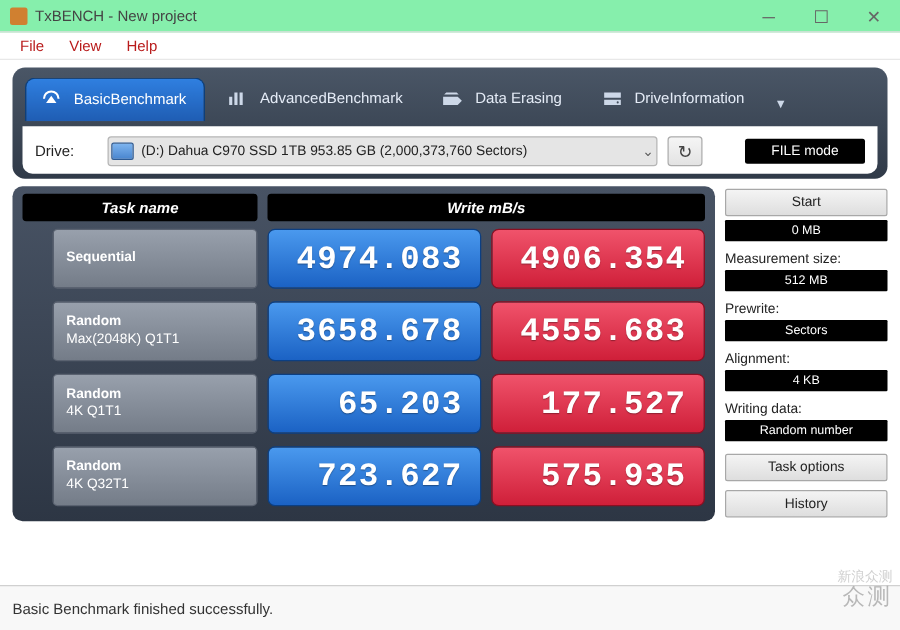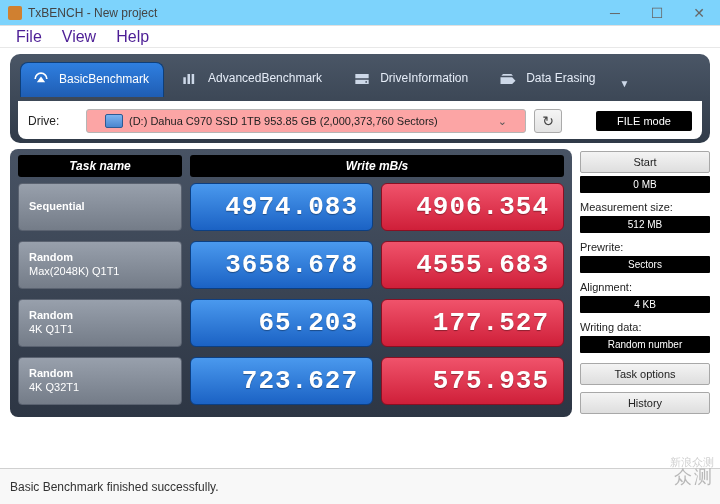--- a/index.html
+++ b/index.html
@@ -1,66 +1,66 @@
 <!DOCTYPE html>
 <html><head>
 <meta charset="utf-8">
 <style>
 * { box-sizing: border-box; margin: 0; padding: 0; }
 body { font-family: Tahoma, "Segoe UI", Arial, sans-serif; font-size: 11px; background: #fff; width: 720px; height: 504px; overflow: hidden; position: relative; }
 
 
-.titlebar { height: 26px; background: #7dd3fc; display: flex; align-items: center; padding: 0 8px; border-bottom: 1px solid #e0e0e0; position: relative; }
+.titlebar { height: 26px; background: #86efac; display: flex; align-items: center; padding: 0 8px; border-bottom: 1px solid #e0e0e0; position: relative; }
 .titlebar .app-icon { width: 14px; height: 14px; background: #d08030; border-radius: 2px; margin-right: 6px; }
 .titlebar .title { color: #444; font-size: 12px; }
 .titlebar .winbtns { position: absolute; right: 0; top: 0; display: flex; height: 26px; }
 .titlebar .winbtn { width: 42px; display: flex; align-items: center; justify-content: center; color: #666; font-size: 14px; cursor: pointer; }
 
 
 .menubar { height: 22px; display: flex; align-items: center; padding: 0 6px; border-bottom: 1px solid #e8e8e8; }
-.menubar .mitem { padding: 3px 10px; color: #4c1d95; cursor: pointer; font-size: 16px; }
+.menubar .mitem { padding: 3px 10px; color: #b91c1c; cursor: pointer; font-size: 12px; }
 
 
 .panel-wrap { padding: 6px 10px 0 10px; }
 .darkpanel { background: linear-gradient(#4a5666, #303a48); border-radius: 10px; padding: 6px 4px 4px 4px; position: relative; }
 
 
 .tabs { display: flex; gap: 6px; margin: 0 6px 6px 6px; align-items: stretch; }
 .tab { flex: 0 0 auto; display: flex; align-items: center; gap: 8px; color: #e5ecf7; padding: 6px 14px 8px 10px; border-radius: 8px 8px 0 0; font-size: 12px; cursor: pointer; position: relative; top: 2px; }
 .tab .ticon { width: 20px; height: 20px; display:flex; align-items:center; justify-content:center; }
 .tab .ticon svg { fill: #cdd8e8; }
 .tab.active { background: linear-gradient(#2f7fe0, #1f5db3); color: #fff; border: 1px solid #0e3f7a; border-bottom: none; }
 .tab.active .ticon svg { fill: #fff; }
 .tab .lines { display:flex; flex-direction: row; line-height: 1.05; }
 .tab-drop { width: 18px; display:flex; align-items:flex-end; justify-content:center; color:#cdd8e8; font-size:10px; padding-bottom:6px; cursor:pointer;}
 
 
 .driverow { background: #fff; border-radius: 0 0 8px 8px; padding: 8px 10px 6px 10px; display: flex; align-items: center; gap: 8px; margin: 0 4px; }
 .drive-label { width: 50px; color: #222; font-size: 12px; }
-.drive-select { flex: 0 0 440px; display: flex; align-items: center; gap: 6px; background: #fca5a5; border: 1px solid #b5b5b5; border-radius: 3px; padding: 3px 18px; height: 24px; cursor: pointer; }
+.drive-select { flex: 0 0 440px; display: flex; align-items: center; gap: 6px; background: #e5e5e5; border: 1px solid #b5b5b5; border-radius: 3px; padding: 3px 2px; height: 24px; cursor: pointer; }
 .drive-select .diskicon { width: 18px; height: 14px; background: linear-gradient(#7db4ef,#4a86cf); border-radius: 2px; border: 1px solid #2d5a93; flex-shrink: 0; }
 .drive-select .dtxt { font-size: 11px; color: #222; flex: 1; white-space: nowrap; overflow: hidden; }
 .drive-select .chev { color:#555; font-size: 11px; }
 .refreshbtn { width: 28px; height: 24px; border: 1px solid #aaa; border-radius: 3px; background: linear-gradient(#f5f5f5,#e3e3e3); display:flex; align-items:center; justify-content:center; cursor:pointer; font-size:14px; color:#444; }
 .filemode { margin-left: auto; background: #000; color: #fff; font-size: 11px; padding: 4px 0; border-radius: 2px; width: 96px; text-align: center; cursor:pointer; }
 
 
 .mainrow { display: flex; gap: 8px; padding: 6px 10px 0 10px; }
 .left { flex: 1; background: linear-gradient(#485364,#2d3644); border-radius: 8px; padding: 6px 8px 10px 8px; }
 .right { width: 130px; display: flex; flex-direction: column; gap: 3px; padding-top: 2px; }
 
 
 .thead { display: flex; gap: 8px; margin-bottom: 6px; }
 .th { background: #000; color: #fff; font-style: italic; font-weight: bold; font-size: 12px; text-align: center; padding: 4px 0; border-radius: 3px; }
-.th1 { width: 164px; }
+.th1 { width: 188px; }
 .th2, .th3 { flex: 1; }
 
 
 .resrow { display: flex; gap: 8px; margin-bottom: 10px; }
-.tname { width: 164px; background: linear-gradient(#98a0ac,#747c88); border: 1px solid #5a6270; border-radius: 4px; color: #fff; padding: 8px 10px; font-size: 11px; display:flex; flex-direction:column; justify-content:center; line-height:1.25;}
+.tname { width: 164px; background: linear-gradient(#98a0ac,#747c88); border: 1px solid #5a6270; border-radius: 4px; color: #fff; padding: 8px 10px; font-size: 11px; display:flex; flex-direction:column; justify-content:center; line-height:1.25;margin-left:24px;}
 .tname .l1 { font-weight: bold; }
 .val { flex: 1; border-radius: 6px; display:flex; align-items:center; justify-content:flex-end; padding: 0 14px; font-family: "Courier New", monospace; font-weight: bold; font-size: 26px; letter-spacing: 1px; height: 48px; color:#fff; }
 .val.read { background: linear-gradient(#4a99ee,#1b62c4); border: 1px solid #0c3f82; text-shadow: 0 1px 1px rgba(0,0,0,0.35); }
 .val.write { background: linear-gradient(#f0536b,#cf1f39); border: 1px solid #8a0f22; text-shadow: 0 1px 1px rgba(0,0,0,0.35); }
 
 
 .btn { background: linear-gradient(#f4f4f4,#dedede); border: 1px solid #a8a8a8; border-radius: 2px; text-align: center; padding: 4px 0; font-size: 11px; cursor:pointer; color:#222;}
 .slabel { font-size: 11px; color: #222; margin-top: 4px; }
 .sval { background: #000; color: #fff; font-size: 10px; text-align: center; padding: 3px 0; border-radius: 1px; margin-bottom: 1px;}
 
@@ -111,36 +111,36 @@
             </svg>
           </span>
       <span class="lines">
             <span>Advanced</span>
             <span>Benchmark</span>
           </span>
     </div>
     <div class="tab">
       <span class="ticon">
             <svg viewBox="0 0 24 24" width="20" height="20">
+              <path d="M3 10h14l4 4-4 4H3zM6 6h10l2 2H4z"></path>
+            </svg>
+          </span>
+      <span class="lines">
+            <span>Data Erasing</span>
+          </span>
+    </div>
+    <div class="tab">
+      <span class="ticon">
+            <svg viewBox="0 0 24 24" width="20" height="20">
               <path d="M4 6h16v5H4zm0 7h16v5H4zm13 1.5a1 1 0 100 2 1 1 0 000-2z"></path>
             </svg>
           </span>
       <span class="lines">
             <span>Drive</span>
             <span>Information</span>
-          </span>
-    </div>
-    <div class="tab">
-      <span class="ticon">
-            <svg viewBox="0 0 24 24" width="20" height="20">
-              <path d="M3 10h14l4 4-4 4H3zM6 6h10l2 2H4z"></path>
-            </svg>
-          </span>
-      <span class="lines">
-            <span>Data Erasing</span>
           </span>
     </div>
     <div class="tab-drop">▼</div>
   </div>
 
   <div class="driverow">
     <div class="drive-label">Drive:</div>
     <div class="drive-select">
       <div class="diskicon"></div>
       <div class="dtxt">(D:) Dahua C970 SSD 1TB  953.85 GB (2,000,373,760 Sectors)</div>

